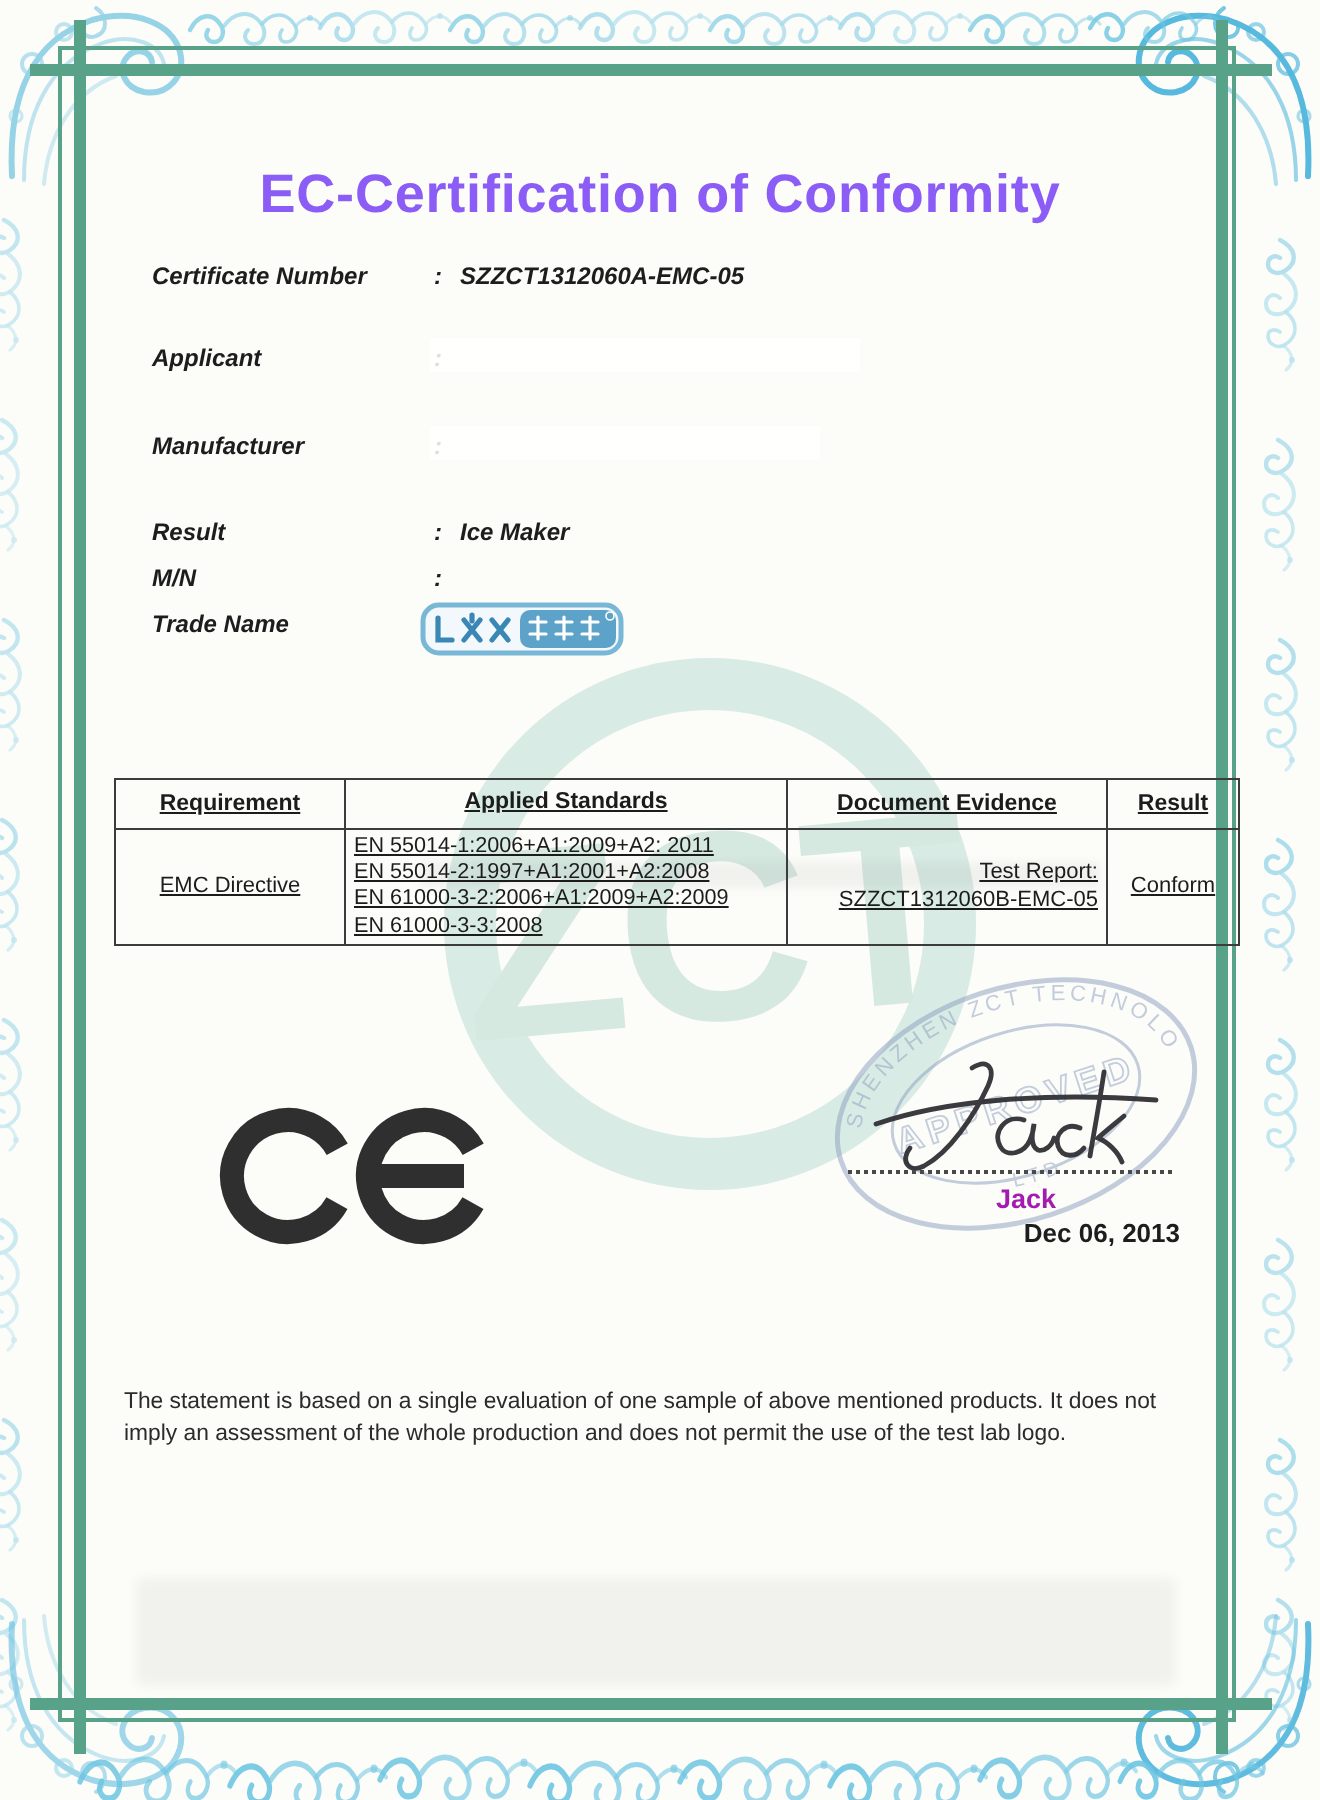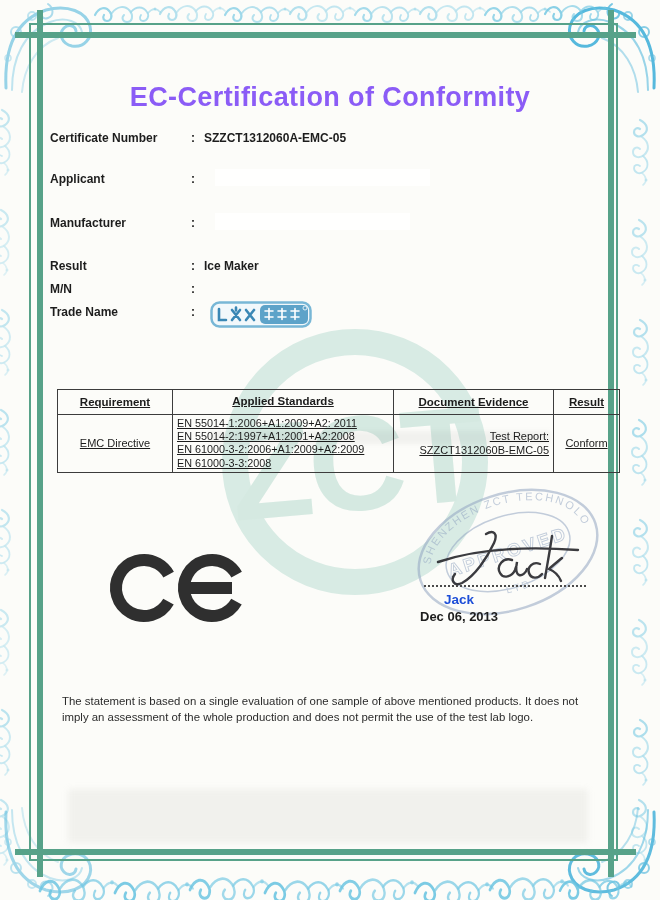--- a/index.html
+++ b/index.html
@@ -33,21 +33,21 @@
   .redacted-band{
     position:absolute;left:68px;top:789px;width:520px;height:54px;
     background:rgba(172,172,164,0.13);filter:blur(3px);border-radius:3px;z-index:1;
   }
   .blank-box{position:absolute;background:rgba(255,255,255,0.85);z-index:3;}
   
   .title{
     position:absolute;left:45px;top:66px;width:570px;text-align:center;
     font-size:27px;font-weight:bold;color:#8b5cf6;letter-spacing:.4px;z-index:3;margin-top:16px;
   }
-  .field{position:absolute;left:50px;width:540px;height:18px;font-size:12px;font-weight:bold;color:#1d1d1d;z-index:3;}
+  .field{position:absolute;left:76px;width:540px;height:18px;font-size:12px;font-weight:bold;color:#1d1d1d;z-index:3;font-style:italic;}
   .field .lab{position:absolute;left:0;top:0;}
   .field .col{position:absolute;left:141px;top:0;}
   .field .val{position:absolute;left:154px;top:0;white-space:nowrap;text-align:right;}
   .field.mn .val{font-size:10.6px;letter-spacing:-0.3px;top:1px;}
   .trade-logo{position:absolute;left:210px;top:301px;z-index:3;}
   
   .ctable{
     position:absolute;left:57px;top:389px;width:536px;z-index:3;
     border-collapse:collapse;table-layout:fixed;background:transparent;
     font-size:11px;color:#1c1c1c;
@@ -60,23 +60,23 @@
   .c-ev{width:151px;text-align:right;line-height:14px;}
   .c-res{width:57px;text-align:center;}
   
   .ce{position:absolute;left:106px;top:548px;z-index:3;}
   .stamp{position:absolute;left:408px;top:486px;z-index:2;}
   .sig{position:absolute;left:428px;top:528px;z-index:3;}
   .dotline{
     position:absolute;left:424px;top:571px;width:162px;height:14px;
     border-bottom:2.5px dotted #4a4a4a;z-index:3;
   }
-  .signer{position:absolute;left:444px;top:592px;width:170px;
-    font-size:13.5px;font-weight:bold;color:#1d4ed8;z-index:3;}
-  .sigdate{position:absolute;left:420px;top:609px;width:170px;text-align:left;
+  .signer{position:absolute;left:428px;top:592px;width:170px;text-align:center;
+    font-size:13.5px;font-weight:bold;color:#a21caf;z-index:3;}
+  .sigdate{position:absolute;left:420px;top:609px;width:170px;text-align:right;
     font-size:13px;font-weight:bold;color:#1d1d1d;z-index:3;}
   .statement{
     position:absolute;left:62px;top:694px;width:534px;
     font-size:11.4px;line-height:15.5px;color:#2b2b2b;z-index:3;
   }
 </style>
 </head>
 <body>
 
 <div class="page">

